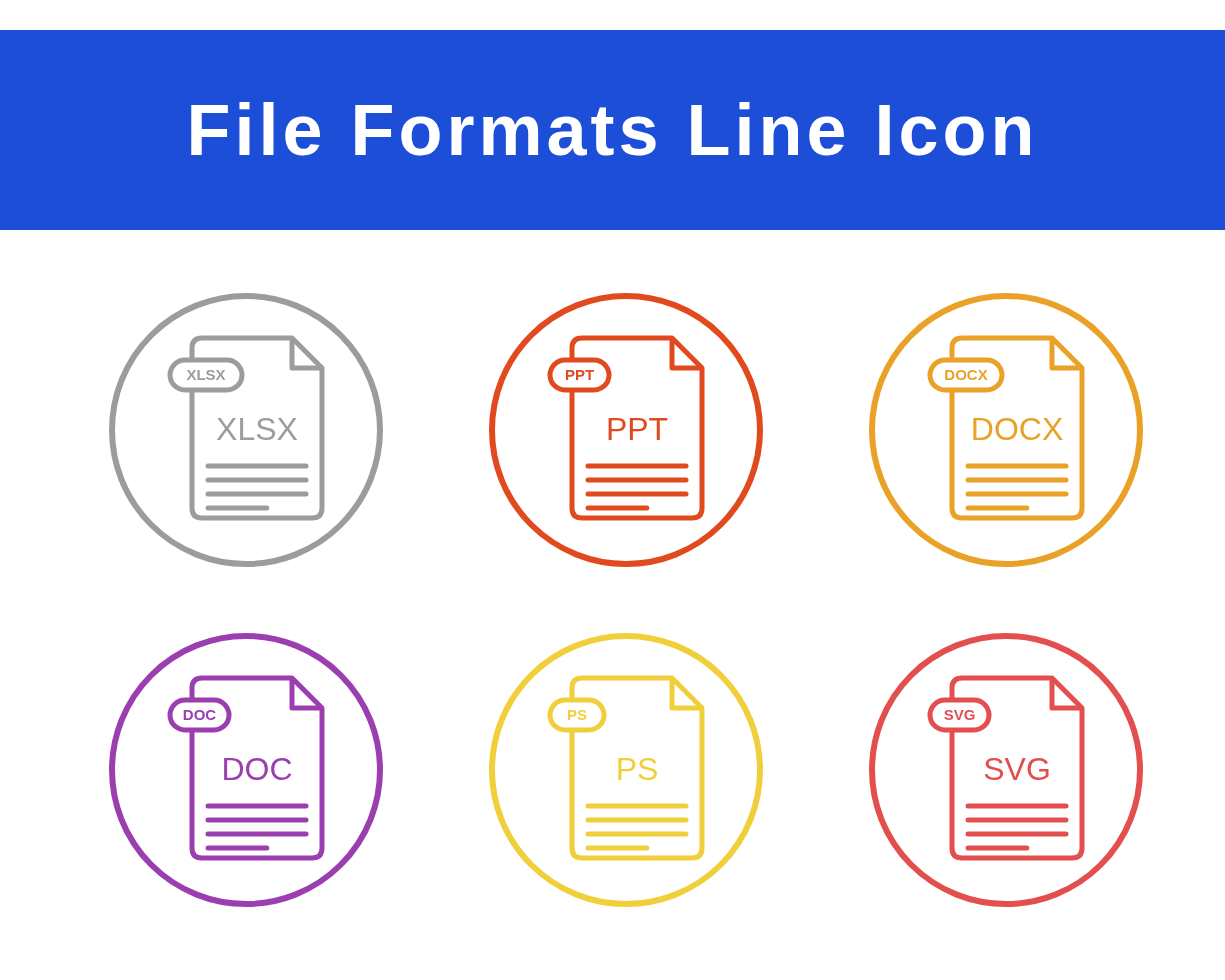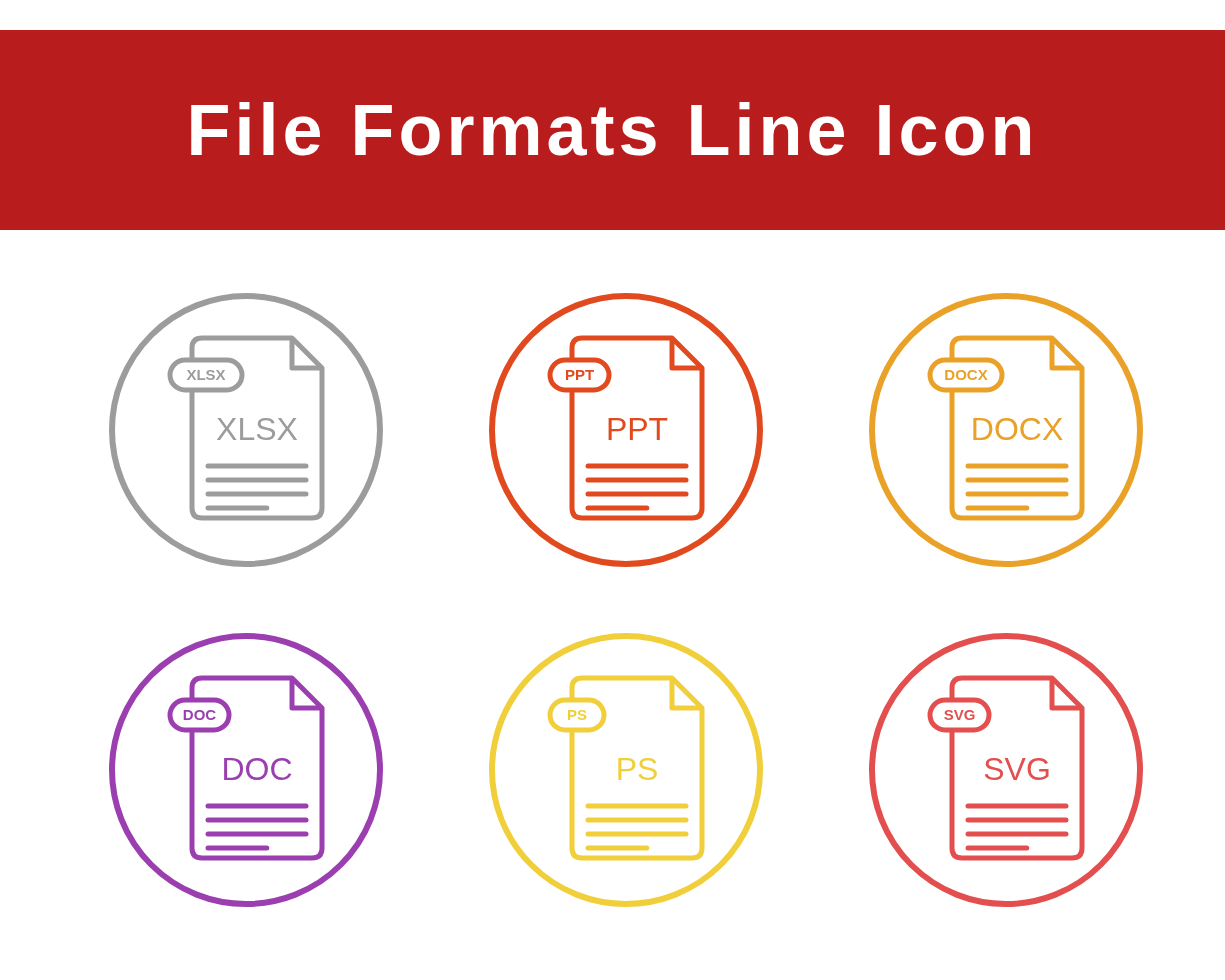--- a/index.html
+++ b/index.html
@@ -37,21 +37,21 @@
   .icon-cell {
     display: flex;
     align-items: center;
     justify-content: center;
   }
   svg { display: block; }
 </style>
 </head>
 <body>
 
-<div class="header" style="background: #b91c1c;">
+<div class="header" style="background: #1d4ed8;">
   <div class="header-title">File Formats Line Icon</div>
 </div>
 
 <div class="grid">
 
   <div class="icon-cell">
       <svg width="280" height="280" viewBox="0 0 280 280">
         <circle cx="140" cy="140" r="134" fill="none" stroke="#9c9c9c" stroke-width="6"></circle>
         <path d="M 96 48 L 186 48 L 216 78 L 216 218 Q 216 228 206 228 L 96 228 Q 86 228 86 218 L 86 58 Q 86 48 96 48 Z" fill="none" stroke="#9c9c9c" stroke-width="5" stroke-linejoin="round"></path>
         <path d="M 186 48 L 186 78 L 216 78" fill="none" stroke="#9c9c9c" stroke-width="5" stroke-linejoin="round"></path>

